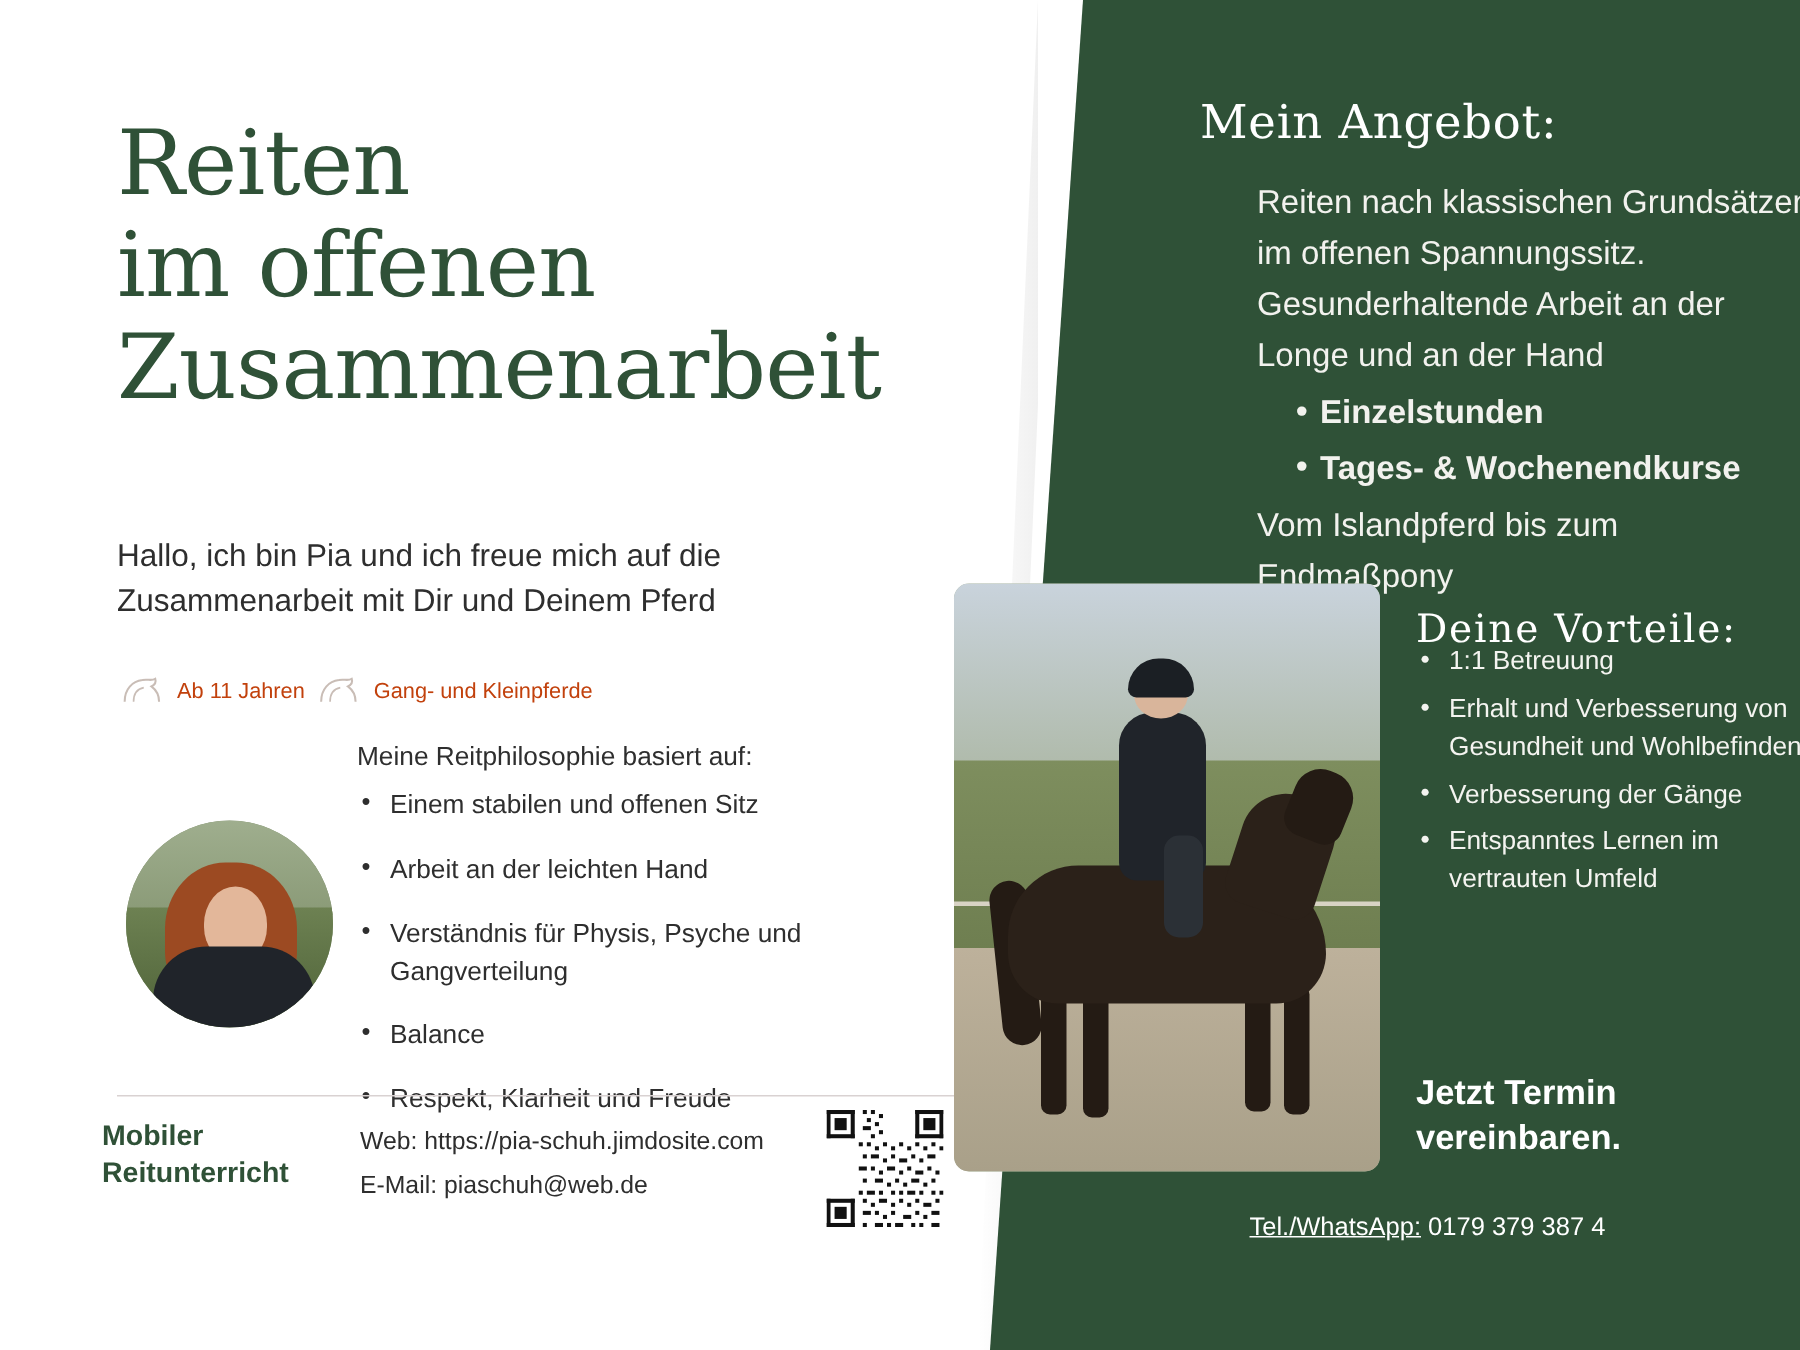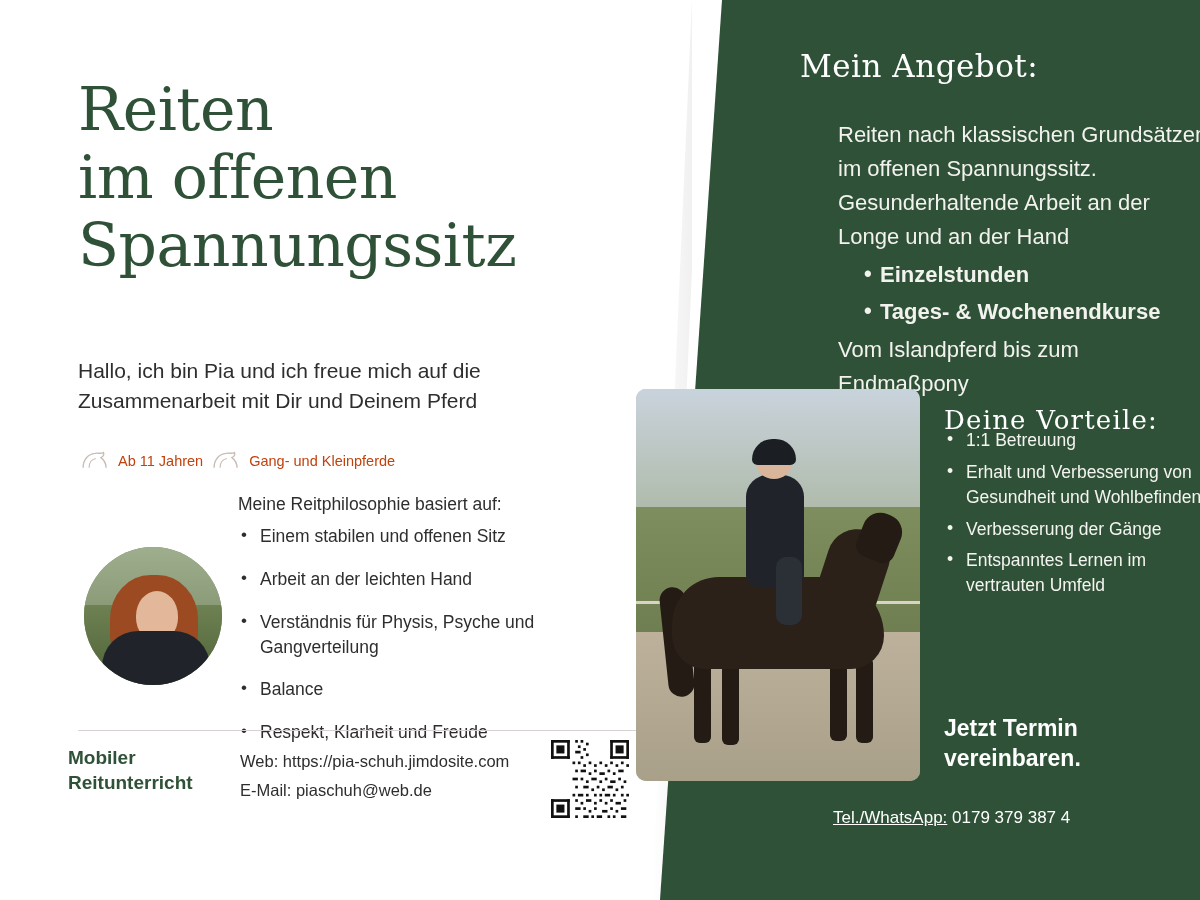--- a/index.html
+++ b/index.html
@@ -200,21 +200,21 @@
     position: absolute;
     left: 551px;
     top: 736px;
     width: 78px;
     height: 78px;
   }
   
   .offer-title {
     position: absolute;
     left: 800px;
-    top: 48px;
+    top: 64px;
     font-family: "DejaVu Serif", serif;
     font-size: 31px;
     color: #ffffff;
     letter-spacing: 0.5px;
   }
   .offer-body {
     position: absolute;
     left: 790px;
     top: 118px;
     width: 370px;
@@ -394,21 +394,21 @@
 <div class="poster">
 
   <div class="green-panel-shadow"></div>
   <div class="green-panel"></div>
 
   <div class="left">
 
     <div class="headline">
       <span class="l">Reiten</span>
       <span class="l">im offenen</span>
-      <span class="l">Spannungssitz</span>
+      <span class="l">Zusammenarbeit</span>
     </div>
 
     <div class="intro">Hallo, ich bin Pia und ich freue mich auf die Zusammenarbeit mit Dir und Deinem Pferd</div>
 
     <div class="badges">
       <div class="badge">
         <svg class="horse-ico" viewBox="0 0 40 40">
           <path d="M6 28 C6 18 12 12 20 11 C24 10 27 12 30 10 C31 13 29 15 27 16 C31 19 33 23 33 28" fill="none" stroke="#c9bdb6" stroke-width="1.6"></path>
           <path d="M13 28 C13 22 16 18 21 17" fill="none" stroke="#c9bdb6" stroke-width="1.3"></path>
         </svg>

